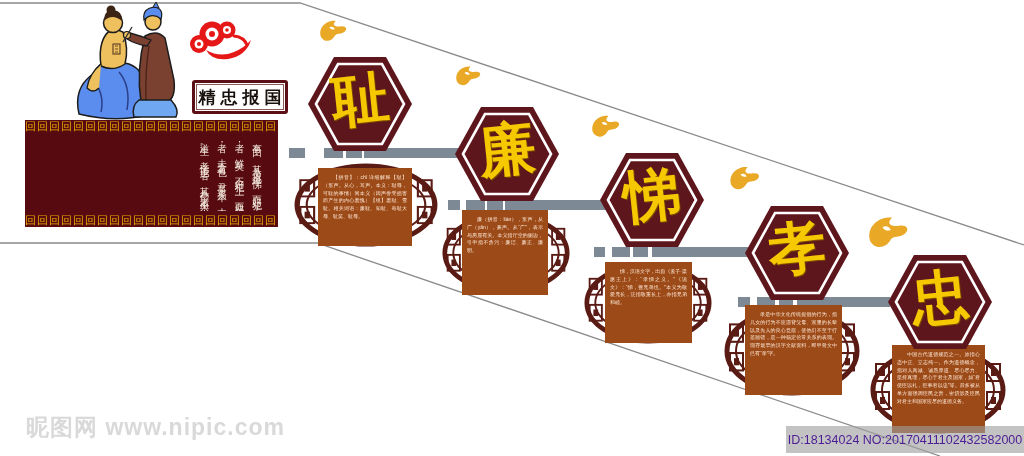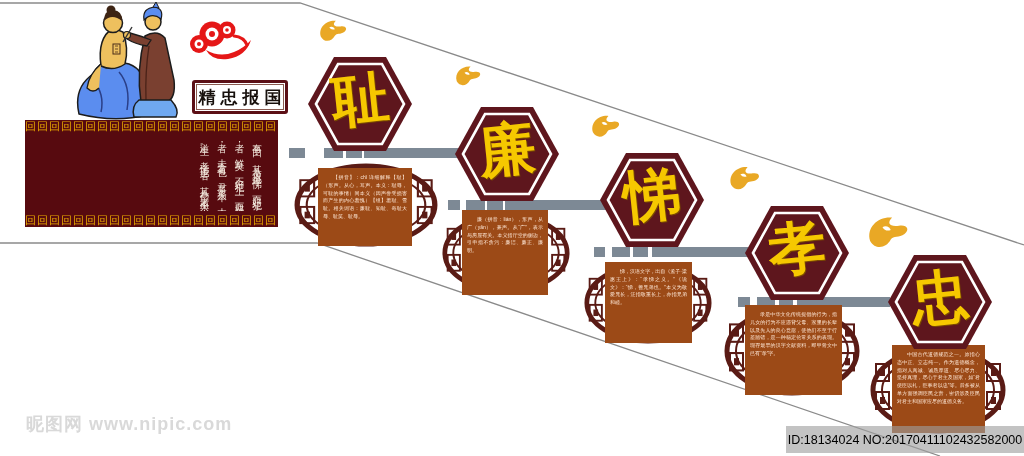--- a/index.html
+++ b/index.html
@@ -82,27 +82,27 @@
   
   .bird{position:absolute;z-index:2;}
   .bird1{left:318px;top:18px;width:30px;height:28px;}
   .bird2{left:453px;top:64px;width:30px;height:26px;}
   .bird3{left:590px;top:112px;width:31px;height:31px;}
   .bird4{left:728px;top:162px;width:33px;height:35px;}
   .bird5{left:866px;top:210px;width:44px;height:48px;}
 
   
   .wm-site{
-    left:26px;top:412px;z-index:6;color:#d9d9d9;font-weight:bold;font-size:18px;
+    left:26px;top:412px;z-index:6;color:#d9d9d9;font-weight:bold;font-size:23px;
     letter-spacing:1px;white-space:nowrap;
     text-shadow:0 0 1px #ffffff;
   }
   .wm-idbar{
     left:786px;top:426px;width:238px;height:27px;z-index:6;
-    background:rgba(158,158,158,0.62);color:#000000;font-size:12.5px;
+    background:rgba(158,158,158,0.62);color:#4c1d95;font-size:12.5px;
     display:flex;align-items:center;justify-content:center;white-space:nowrap;
   }
 </style>
 </head>
 <body>
 
 <div class="stage">
 
   <svg id="wall-lines" width="1024" height="456" viewBox="0 0 1024 456">
     <polyline points="0,3 300,3 1024,245" fill="none" stroke="#8a8a8a" stroke-width="1.3"></polyline>

